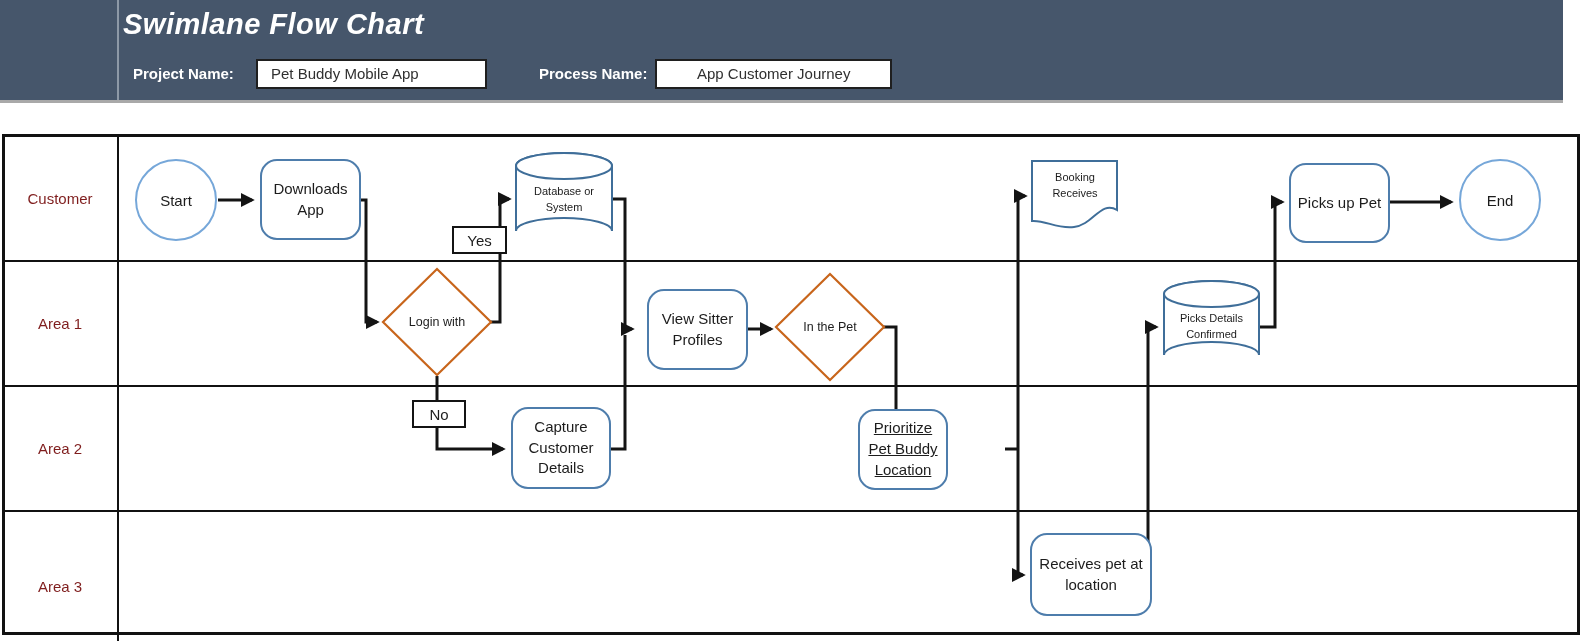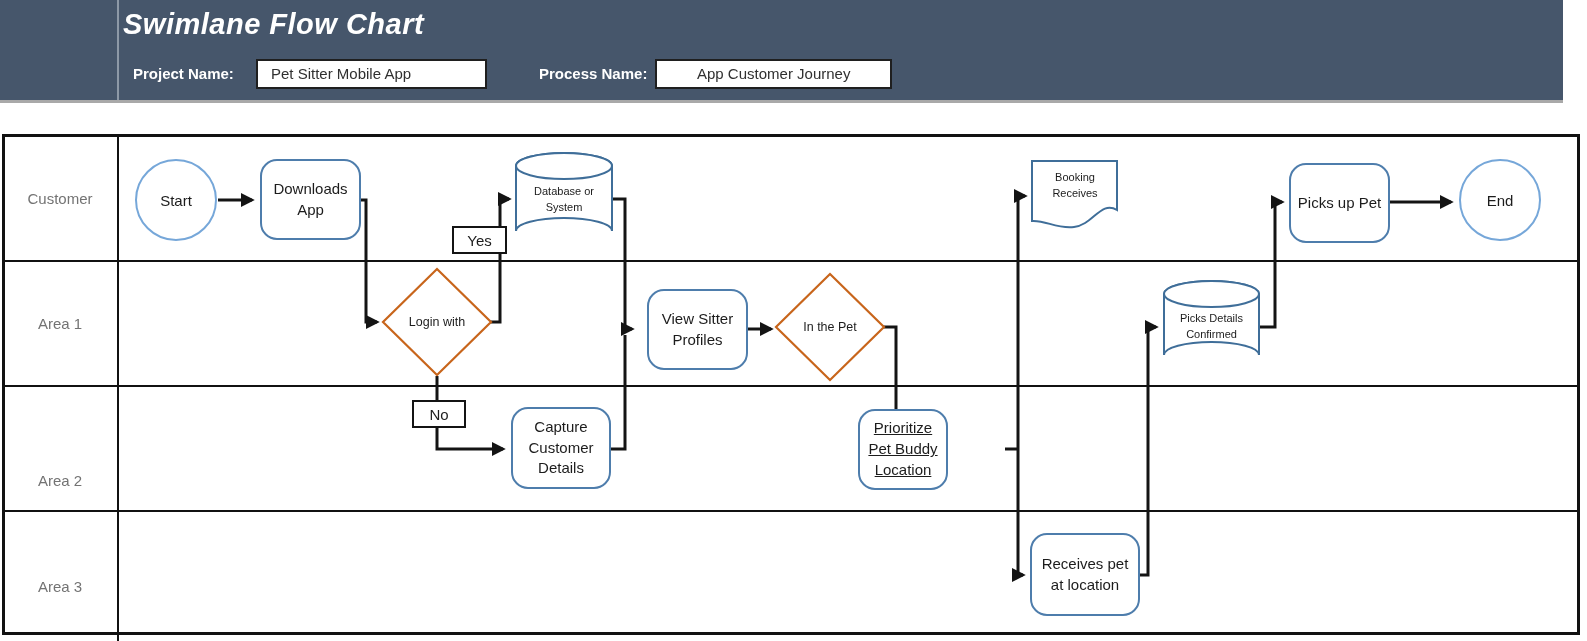--- a/index.html
+++ b/index.html
@@ -25,21 +25,21 @@
   #project-label { left:133px; }
   #project-box  { left:256px; width:231px; }
   #process-label{ left:539px; }
   #process-box  { left:655px; width:237px;padding-left:40px; }
   
   .table-frame { position:absolute; left:2px; top:134px; width:1578px; height:501px; border:3px solid #111111; background:transparent; }
   .row-border { position:absolute; left:2px; width:1578px; height:2px; background:#111111; }
   .col-border { position:absolute; left:117px; top:134px; width:2px; height:507px; background:#111111; }
   .lane-label {
     position:absolute; left:4px; width:112px; display:flex; align-items:center; justify-content:center;
-    color:#737373; font-size:15px;
+    color:#7f1d1d; font-size:15px;
   }
   
   #connectors { position:absolute; left:0; top:0; pointer-events:none; }
   
   .node { position:absolute; display:flex; align-items:center; justify-content:center; text-align:center; color:#1c1c1c; background:#ffffff; }
   .terminator { border:2.5px solid #76a7d9; border-radius:50%; font-size:15px; }
   .process    { border:2.5px solid #4e7dac; border-radius:17px; font-size:15px; line-height:1.38; padding:2px 6px; }
   .tag        { border:2.5px solid #141414; font-size:15px; }
   .shape-text { position:absolute; display:flex; align-items:center; justify-content:center; text-align:center; color:#1c1c1c; background:transparent; }
   .diamond-text { font-size:12.5px; line-height:1.5; }
@@ -49,33 +49,33 @@
 </head>
 <body>
 
 <div id="page">
 
   <div class="header-bar"></div>
   <div class="header-vline"></div>
   <div class="header-underline"></div>
   <div class="title">Swimlane Flow Chart</div>
   <div class="field-label" id="project-label">Project Name:</div>
-  <div class="field-box" id="project-box">Pet Sitter Mobile App</div>
+  <div class="field-box" id="project-box">Pet Buddy Mobile App</div>
   <div class="field-label" id="process-label">Process Name:</div>
   <div class="field-box" id="process-box">App Customer Journey</div>
 
   <div class="table-frame"></div>
   <div class="row-border" style="top:260px;"></div>
   <div class="row-border" style="top:385px;"></div>
   <div class="row-border" style="top:510px;"></div>
   <div class="col-border"></div>
 
   <div class="lane-label" style="top:137px; height:123px;">Customer</div>
   <div class="lane-label" style="top:262px; height:123px;">Area 1</div>
-  <div class="lane-label" style="top:387px; height:123px;margin-top:32px;">Area 2</div>
+  <div class="lane-label" style="top:387px; height:123px;">Area 2</div>
   <div class="lane-label" style="top:512px; height:148px;">Area 3</div>
 
   <svg id="connectors" width="1587" height="641" viewBox="0 0 1587 641">
     <defs>
       <marker id="arr" viewBox="0 0 10 10" refX="8" refY="5" markerWidth="4.6" markerHeight="4.6" orient="auto-start-reverse" markerUnits="strokeWidth">
         <path d="M0,0 L10,5 L0,10 z" fill="#141414"></path>
       </marker>
     </defs>
     <g fill="none" stroke="#141414" stroke-width="3">
       <path d="M218 200 H252" marker-end="url(#arr)"></path>
@@ -121,21 +121,21 @@
   <div class="node tag" style="left:452px; top:226px; width:55px; height:28px;">Yes</div>
 
   <div class="node tag" style="left:412px; top:400px; width:54px; height:28px;">No</div>
 
   <div class="node process" style="left:511px; top:407px; width:100px; height:82px;">Capture Customer Details</div>
 
   <div class="node process" style="left:639px; top:289px; width:101px; height:81px;margin-left:8px;">View Sitter Profiles</div>
 
   <div class="node process" style="left:858px; top:409px; width:90px; height:81px;text-decoration:underline;">Prioritize Pet Buddy Location</div>
 
-  <div class="node process" style="left:1030px; top:533px; width:110px; height:83px;">Receives pet at location</div>
+  <div class="node process" style="left:1030px; top:533px; width:122px; height:83px;">Receives pet at location</div>
 
   <div class="node process" style="left:1289px; top:163px; width:101px; height:80px;">Picks up Pet</div>
 
   <div class="node terminator" style="left:1459px; top:159px; width:82px; height:82px;">End</div>
 
   <div class="shape-text diamond-text" style="left:397px; top:295px; width:80px; height:54px;">Login with</div>
   <div class="shape-text diamond-text" style="left:790px; top:300px; width:80px; height:54px;">In the Pet</div>
   <div class="shape-text small-text" style="left:525px; top:182px; width:78px; height:36px;">Database or System</div>
   <div class="shape-text small-text" style="left:1172px; top:309px; width:79px; height:36px;">Picks Details Confirmed</div>
   <div class="shape-text small-text" style="left:1040px; top:170px; width:70px; height:32px;">Booking Receives</div>

